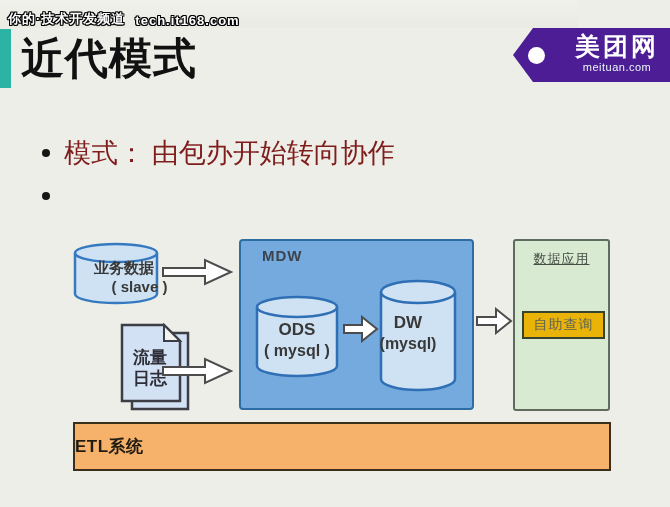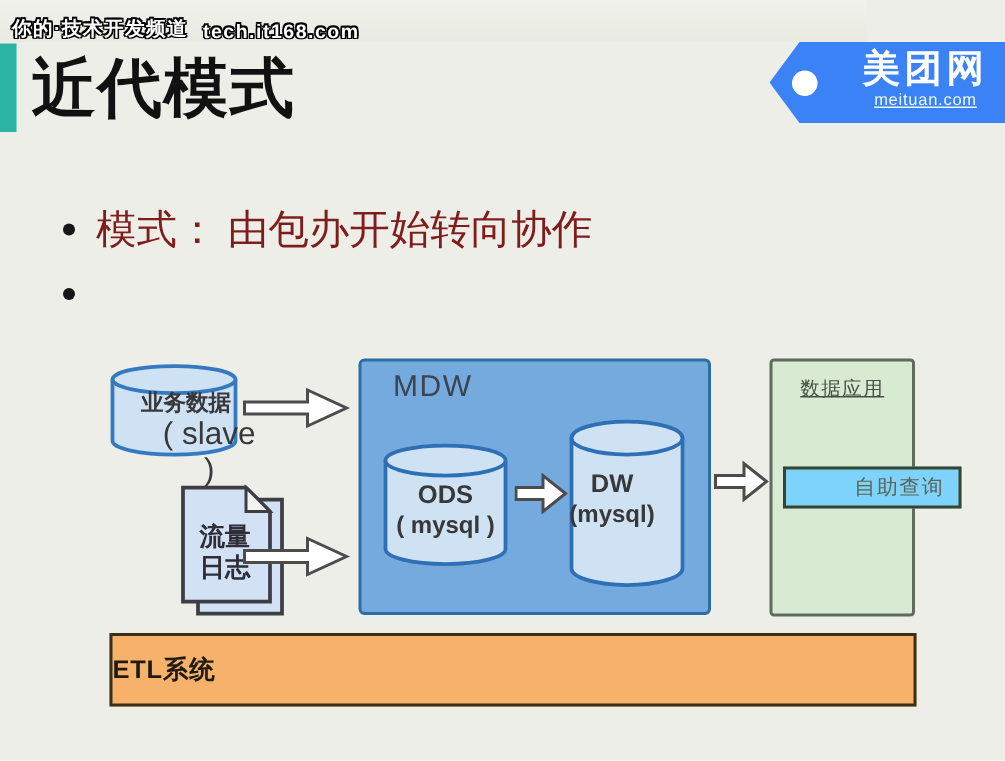--- a/index.html
+++ b/index.html
@@ -31,39 +31,38 @@
   }
   .page-title{
     position:absolute;left:21px;top:30px;
     font-family:"Liberation Serif","DejaVu Serif",serif;
     font-size:43px;font-weight:bold;color:#111;
     letter-spacing:1px;white-space:nowrap;
   }
   
   .logo-tag{
     position:absolute;left:513px;top:28px;width:157px;height:54px;
-    background:#3b82f6;
+    background:#4c1d95;
     clip-path:polygon(20px 0,100% 0,100% 100%,20px 100%,0 50%);
   }
   .logo-circle{
     position:absolute;left:15px;top:19px;width:17px;height:17px;
     border-radius:50%;background:#fff;
   }
   .logo-textcol{
     position:absolute;left:54px;top:3px;width:100px;
     display:flex;flex-direction:column;align-items:center;
   }
   .logo-name{
     color:#fff;font-size:25px;font-weight:bold;letter-spacing:3px;
     line-height:30px;white-space:nowrap;
   }
   .logo-domain{
     color:#eafaf6;font-size:11px;line-height:13px;letter-spacing:.5px;
     white-space:nowrap;
-    text-decoration:underline;
   }
   
   .bullets{position:absolute;left:42px;top:136px;}
   .bullet-row{
     display:flex;align-items:flex-start;margin-bottom:9px;
     font-family:"Liberation Serif","DejaVu Serif",serif;
     font-size:27px;color:#7f1d1d;line-height:34px;white-space:nowrap;
   }
   .bullet-dot{
     flex:0 0 auto;width:8px;height:8px;border-radius:50%;
@@ -82,36 +81,36 @@
     text-align:center;font-size:17px;font-weight:bold;color:#2e2e38;line-height:21px;
   }
   .arrow{position:absolute;}
   .mdw-box{
     position:absolute;left:239px;top:239px;width:235px;height:171px;
     background:#74aadd;border:2px solid #2e6da4;border-radius:4px;
     box-sizing:border-box;
   }
   .mdw-label{
     position:absolute;left:21px;top:6px;
-    font-size:20px;font-weight:400;color:#3c4450;letter-spacing:1px;
+    font-size:15px;font-weight:700;color:#3c4450;letter-spacing:1px;
   }
   .app-box{
     position:absolute;left:513px;top:239px;width:97px;height:172px;
     background:#d9ead3;border:2px solid #5f6b5c;border-radius:3px;
     box-sizing:border-box;
   }
   .app-label{
     position:absolute;left:0;right:0;top:9px;text-align:center;
     font-size:13px;color:#474f44;letter-spacing:1px;text-decoration:underline;
   }
   .query-btn{
     position:absolute;left:7px;top:70px;width:79px;height:24px;
-    background:#7dd3fc;border:2px solid #39442f;
+    background:#eab308;border:2px solid #39442f;
     display:flex;align-items:center;justify-content:center;
-    font-size:14px;color:#5c6458;letter-spacing:1px;padding-left:36px;
+    font-size:14px;color:#5c6458;letter-spacing:1px;
   }
   .etl-bar{
     position:absolute;left:73px;top:422px;width:538px;height:49px;
     background:#f6b26b;border:2px solid #3a2f1b;
     box-sizing:border-box;
     display:flex;align-items:center;justify-content:flex-start;
   }
   .etl-label{
     font-size:17px;font-weight:bold;color:#1f1b12;letter-spacing:.5px;
   }
@@ -146,21 +145,21 @@
       <span class="bullet-dot"></span>
     </div>
   </div>
 
   <div class="cyl" style="left:73px;top:242px;width:102px;height:64px;">
     <svg width="86" height="64" viewBox="0 0 86 64">
       <path d="M2,11 L2,52 A41,9 0 0 0 84,52 L84,11" fill="#cfe2f3" stroke="#3579c0" stroke-width="2.5"></path>
       <ellipse cx="43" cy="11" rx="41" ry="9" fill="#cfe2f3" stroke="#3579c0" stroke-width="2.5"></ellipse>
     </svg>
     <div class="cyl-text" style="top:17px;font-size:15px;">业务数据</div>
-    <div class="cyl-text" style="top:36px;font-size:21px;font-weight:normal;padding-left:31px;">( slave )</div>
+    <div class="cyl-text" style="top:36px;font-size:15px;font-weight:bold;padding-left:31px;">( slave )</div>
   </div>
 
   <svg class="arrow" style="left:162px;top:258px;" width="72" height="28" viewBox="0 0 72 28">
     <polygon points="1,10 43,10 43,2 69,14 43,26 43,18 1,18" fill="#ffffff" stroke="#4c4c4c" stroke-width="2"></polygon>
   </svg>
 
   <div class="doc">
     <svg width="72" height="92" viewBox="0 0 72 92">
       <path d="M12,10 H68 V86 H12 Z" fill="#d3e1f5" stroke="#3d3d46" stroke-width="2.5"></path>
       <path d="M2,2 H44 L60,18 V78 H2 Z" fill="#d3e1f5" stroke="#3d3d46" stroke-width="2.5"></path>

